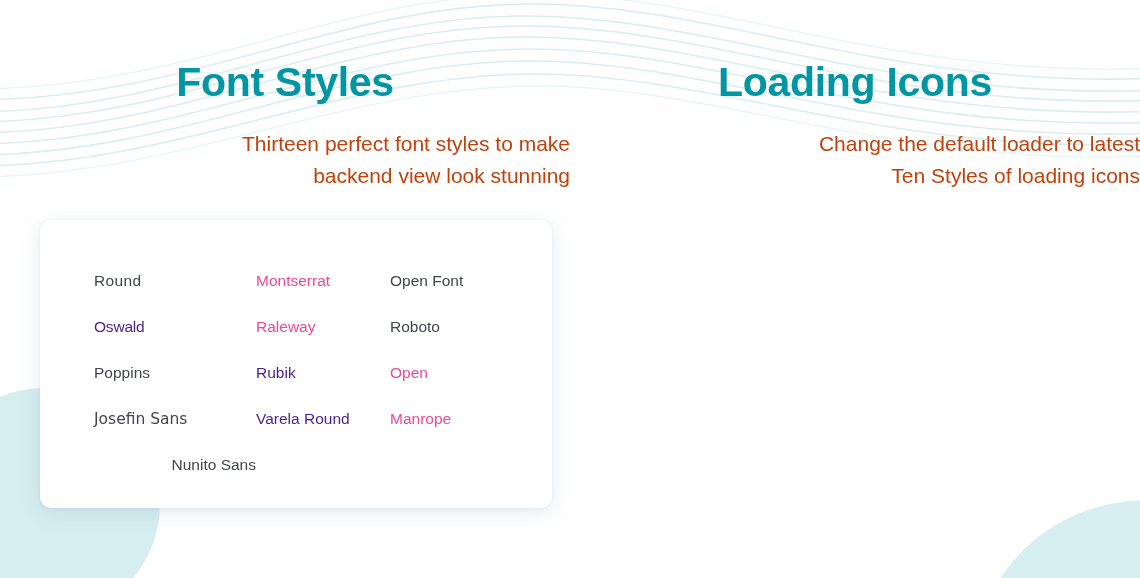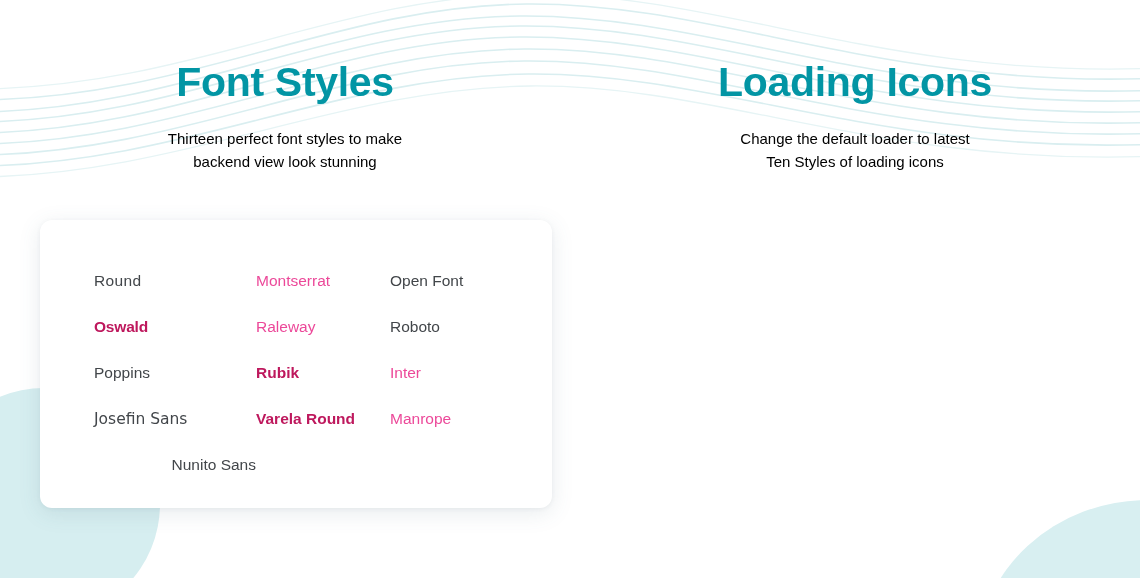--- a/index.html
+++ b/index.html
@@ -73,24 +73,24 @@
     font-weight: 700;
     letter-spacing: -0.3px;
     color: #0295a4;
     line-height: 1.18;
   }
   .panel-sub {
     position: absolute;
     left: 0;
     width: 570px;
     top: 128px;
-    text-align: center;
-    font-size: 15px;
+    text-align: right;
+    font-size: 21px;
     font-weight: 400;
-    color: #000000;
+    color: #c2410c;
     line-height: 1.52;
     white-space: pre-line;
   }
 
   
   .card {
     position: absolute;
     top: 220px;
     background: #ffffff;
     border-radius: 12px;
@@ -112,21 +112,21 @@
     display: grid;
     grid-template-columns: 162px 134px 124px;
     grid-auto-rows: 46px;
     align-items: center;
   }
   .font-name {
     font-size: 15.5px;
     color: #42464a;
     white-space: nowrap;
   }
-  .fw-bold { font-weight: 700; color: #be185d; }
+  .fw-bold { font-weight: 400; color: #4c1d95; }
   .fw-light { color: #ec4899; font-weight: 400; }
   .fs-condensed { font-stretch: condensed; letter-spacing: -0.2px; }
   .fs-wide { letter-spacing: 0.35px; }
   .fs-serifish { font-family: "DejaVu Sans", sans-serif; }
 </style>
 </head>
 <body>
 
 <div class="bg-layer">
   <svg class="waves-svg" viewBox="0 0 1140 185" preserveAspectRatio="none">
@@ -163,21 +163,21 @@
         <div class="font-name" style="grid-column:1;grid-row:3;">Poppins</div>
         <div class="font-name" style="grid-column:1;grid-row:5;text-align:right;">Nunito Sans</div>
 
         <div class="font-name fw-light" style="grid-column:2;grid-row:1;">Montserrat</div>
         <div class="font-name fw-light" style="grid-column:2;grid-row:2;">Raleway</div>
         <div class="font-name fw-bold" style="grid-column:2;grid-row:3;">Rubik</div>
         <div class="font-name fw-bold" style="grid-column:2;grid-row:4;">Varela Round</div>
 
         <div class="font-name" style="grid-column:3;grid-row:1;">Open Font</div>
         <div class="font-name" style="grid-column:3;grid-row:2;">Roboto</div>
-        <div class="font-name fw-light" style="grid-column:3;grid-row:3;">Inter</div>
+        <div class="font-name fw-light" style="grid-column:3;grid-row:3;">Open</div>
         <div class="font-name fw-light" style="grid-column:3;grid-row:4;">Manrope</div>
       </div>
     </div>
   </section>
 
   <section class="panel">
     <h1 class="panel-heading">Loading Icons</h1>
     <p class="panel-sub">Change the default loader to latest
 Ten Styles of loading icons</p>
 

